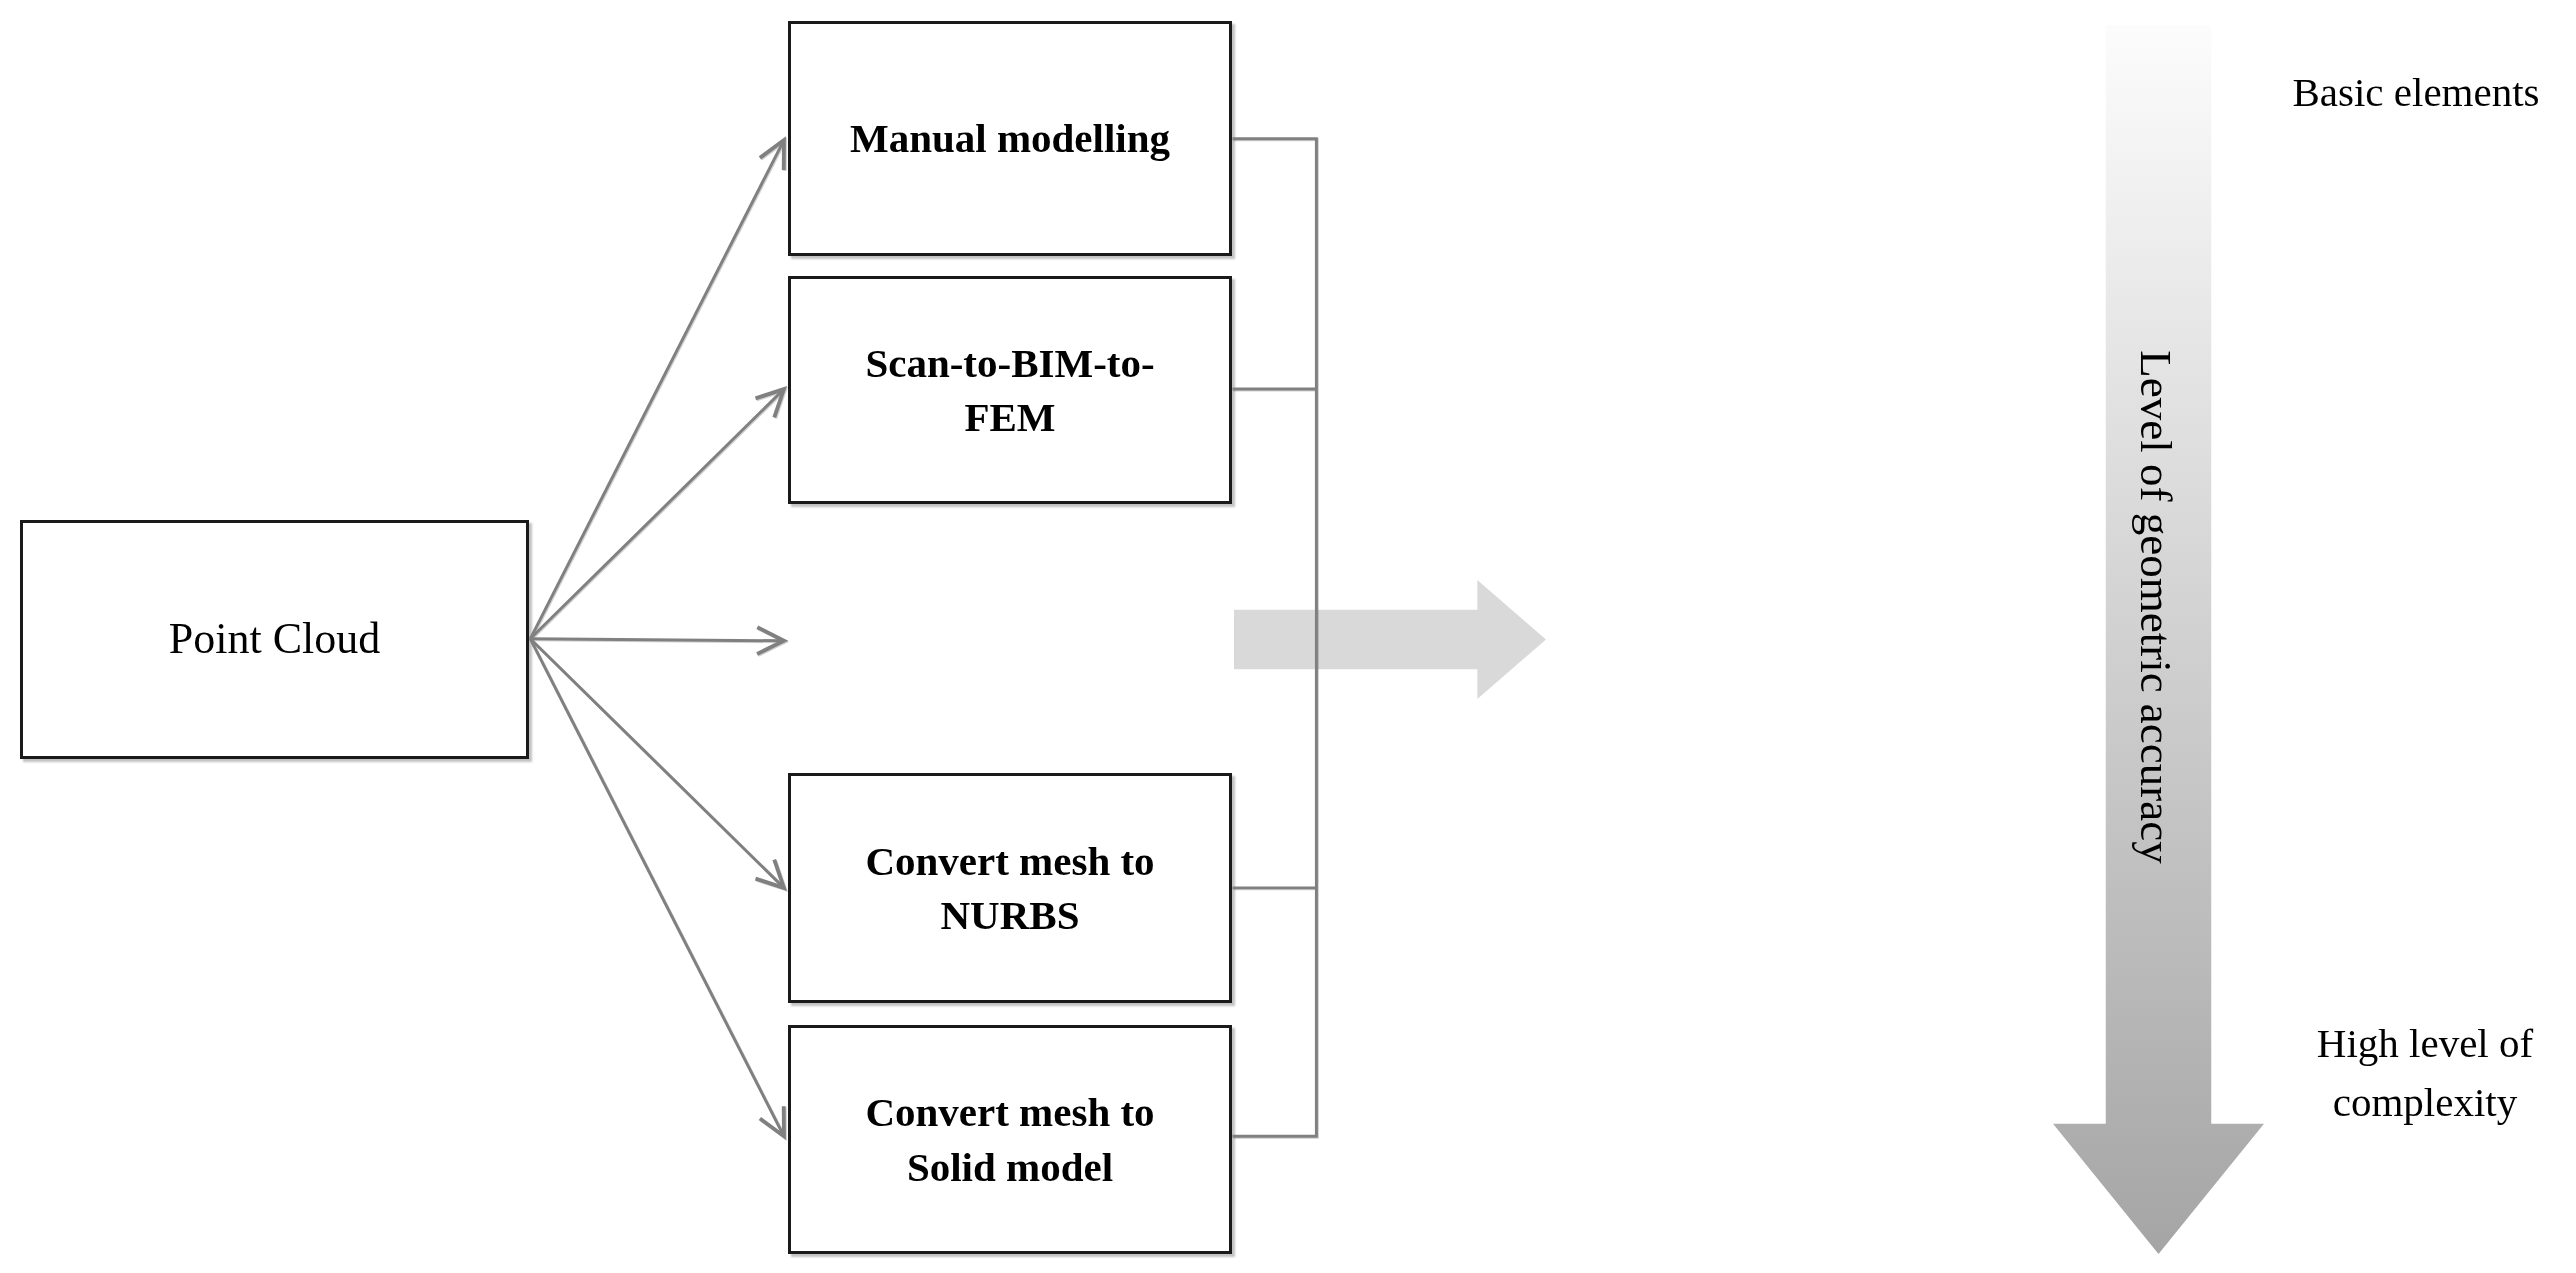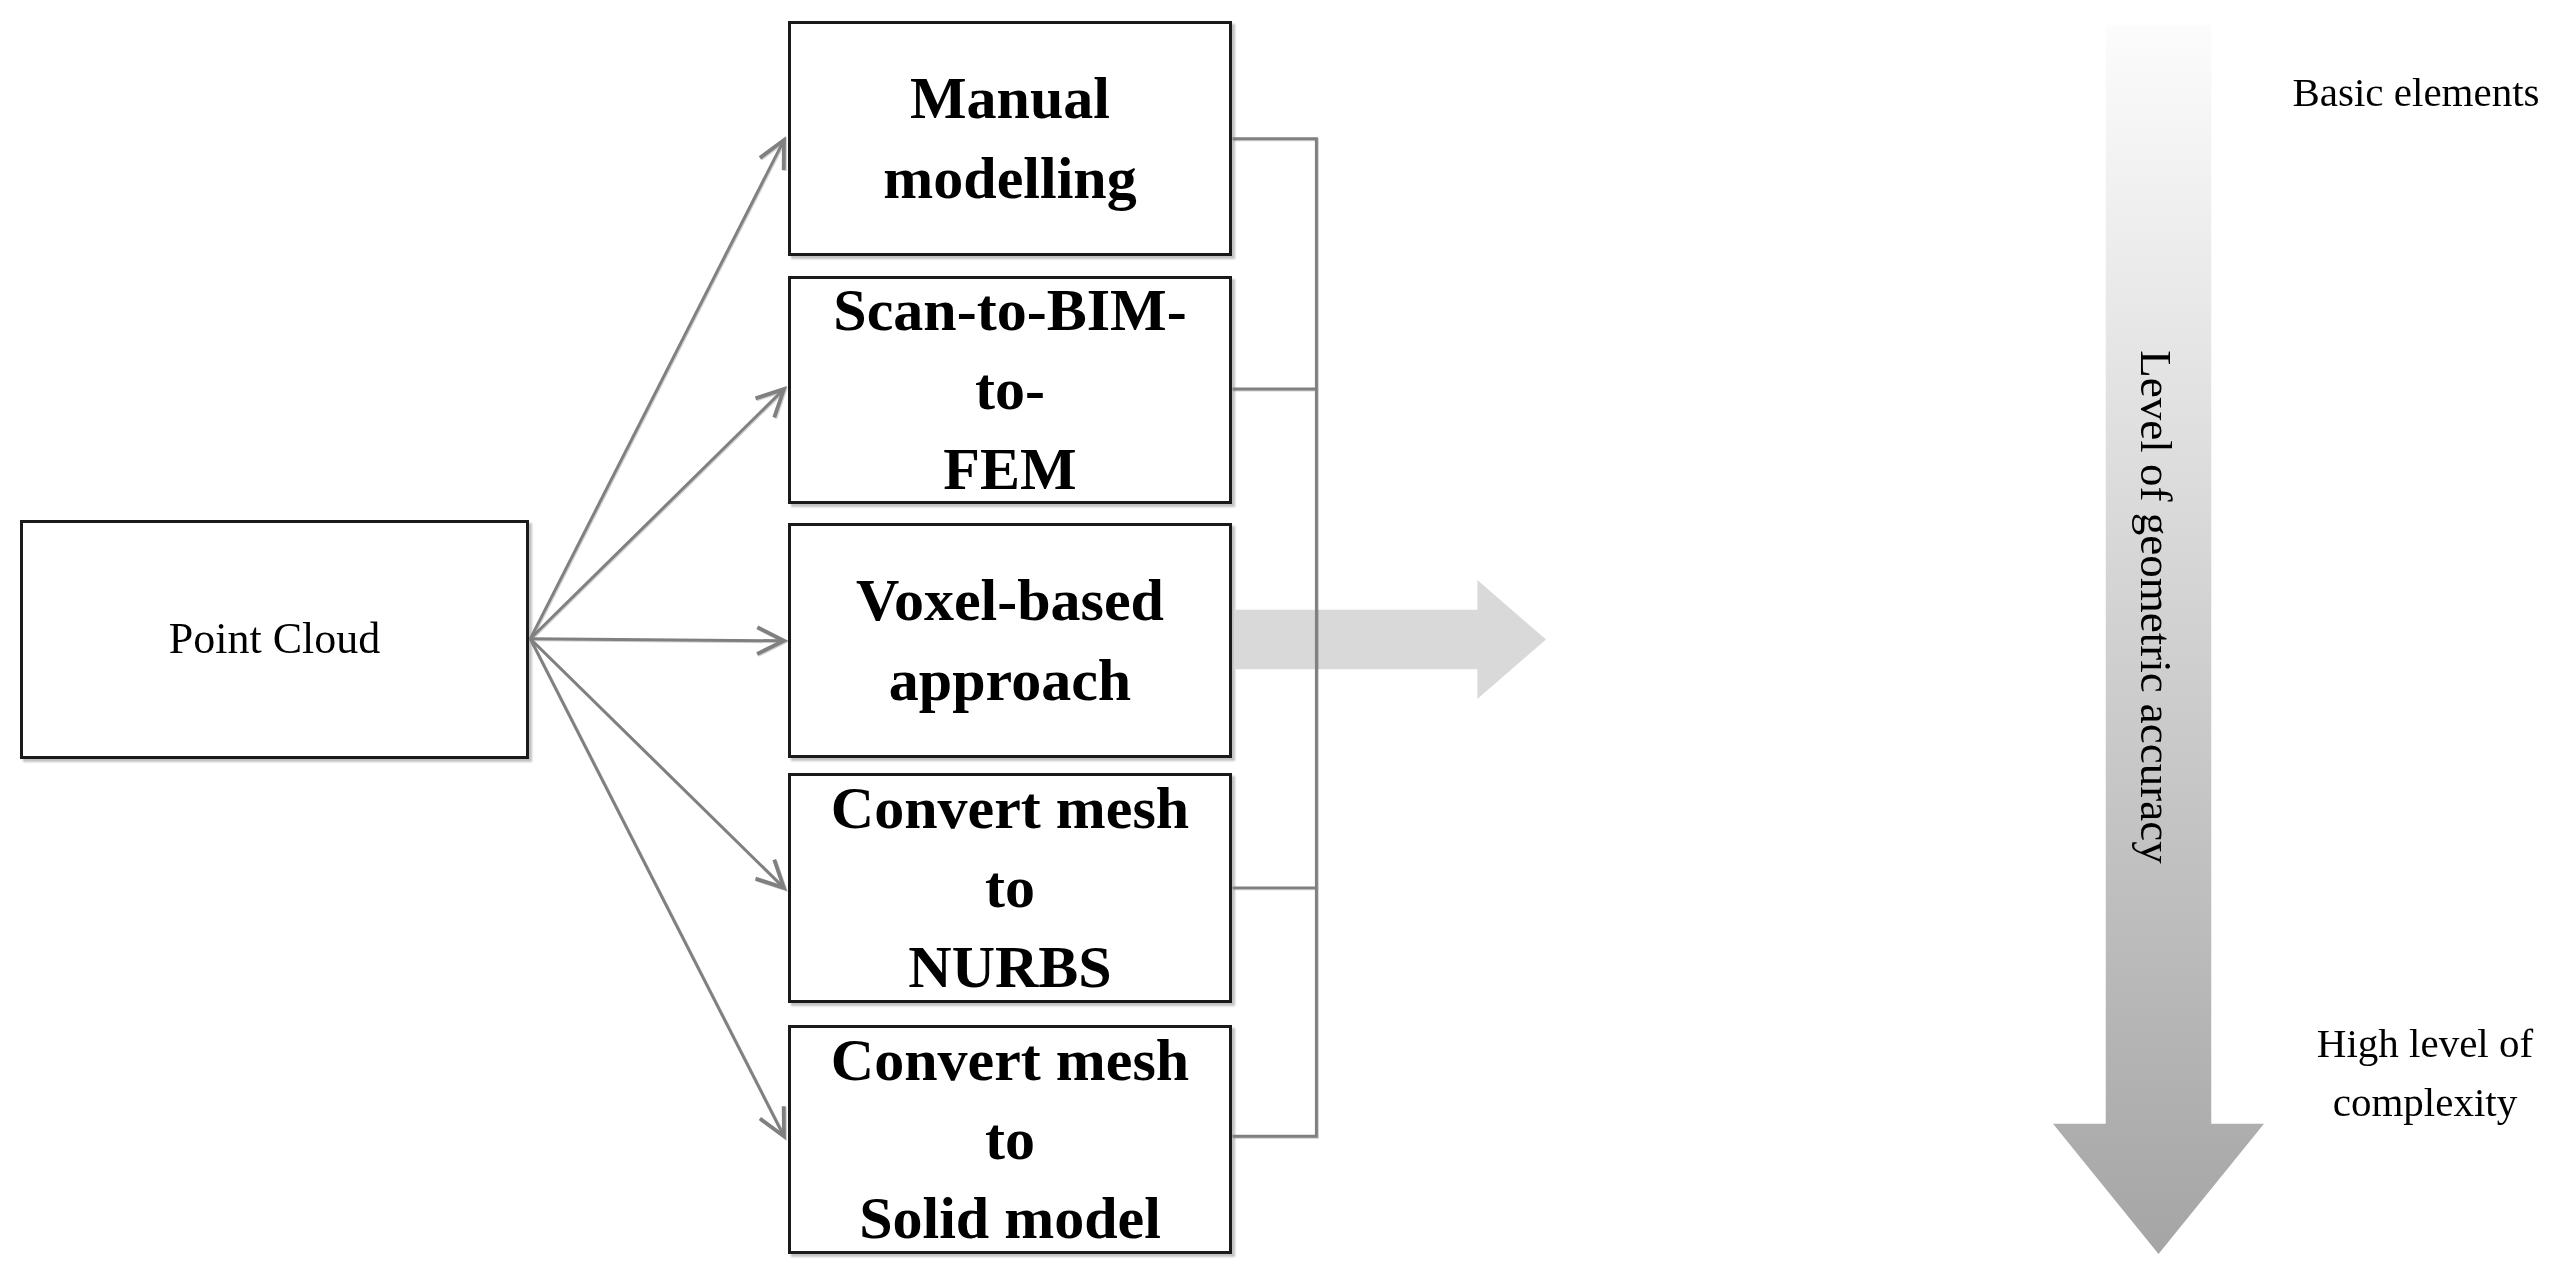--- a/index.html
+++ b/index.html
@@ -14,21 +14,21 @@
   body{width:2576px;height:1273px;overflow:hidden;
        font-family:"Liberation Serif","DejaVu Serif",serif;color:var(--text);}
   .canvas{position:relative;width:2576px;height:1273px;background:#ffffff;}
 
   .box{position:absolute;background:#ffffff;border:3.3px solid var(--box-border);
        box-sizing:border-box;display:flex;align-items:center;justify-content:center;
        text-align:center;box-shadow:2.6px 3.3px 2px rgba(120,120,120,0.45);}
   .box .lbl{white-space:pre-line;line-height:1.32;padding:0 9.3px;}
 
   .big-label{font-size:44px;font-weight:400;}
-  .method-label{font-size:60px;font-weight:700;}
+  .method-label{font-size:41px;font-weight:700;}
 
   .side-text{position:absolute;white-space:pre-line;text-align:center;
              font-size:41px;line-height:1.45;}
 
   .thick-arrow{position:absolute;left:1234px;top:580px;width:312px;height:119px;
        background:var(--thick-arrow-gray);
        clip-path:polygon(0% 25%,78% 25%,78% 0%,100% 50%,78% 100%,78% 75%,0% 75%);}
 
   .grad-arrow{position:absolute;left:2053px;top:25px;width:211px;height:1229px;
        background:linear-gradient(to bottom,var(--gradient-top),var(--gradient-bottom));
@@ -53,24 +53,20 @@
 
   <div class="box method-label" style="left:788px;top:21px;width:444px;height:235px;">
     <span class="lbl">Manual modelling</span>
   </div>
 
   <div class="box method-label" style="left:788px;top:276px;width:444px;height:228px;">
     <span class="lbl">Scan-to-BIM-to-
 FEM</span>
   </div>
 
-  <div class="box method-label" style="left:788px;top:523px;width:444px;height:235px;">
-    <span class="lbl">Voxel-based
-approach</span>
-  </div>
 
   <div class="box method-label" style="left:788px;top:773px;width:444px;height:230px;">
     <span class="lbl">Convert mesh to
 NURBS</span>
   </div>
 
   <div class="box method-label" style="left:788px;top:1025px;width:444px;height:229px;">
     <span class="lbl">Convert mesh to
 Solid model</span>
   </div>

